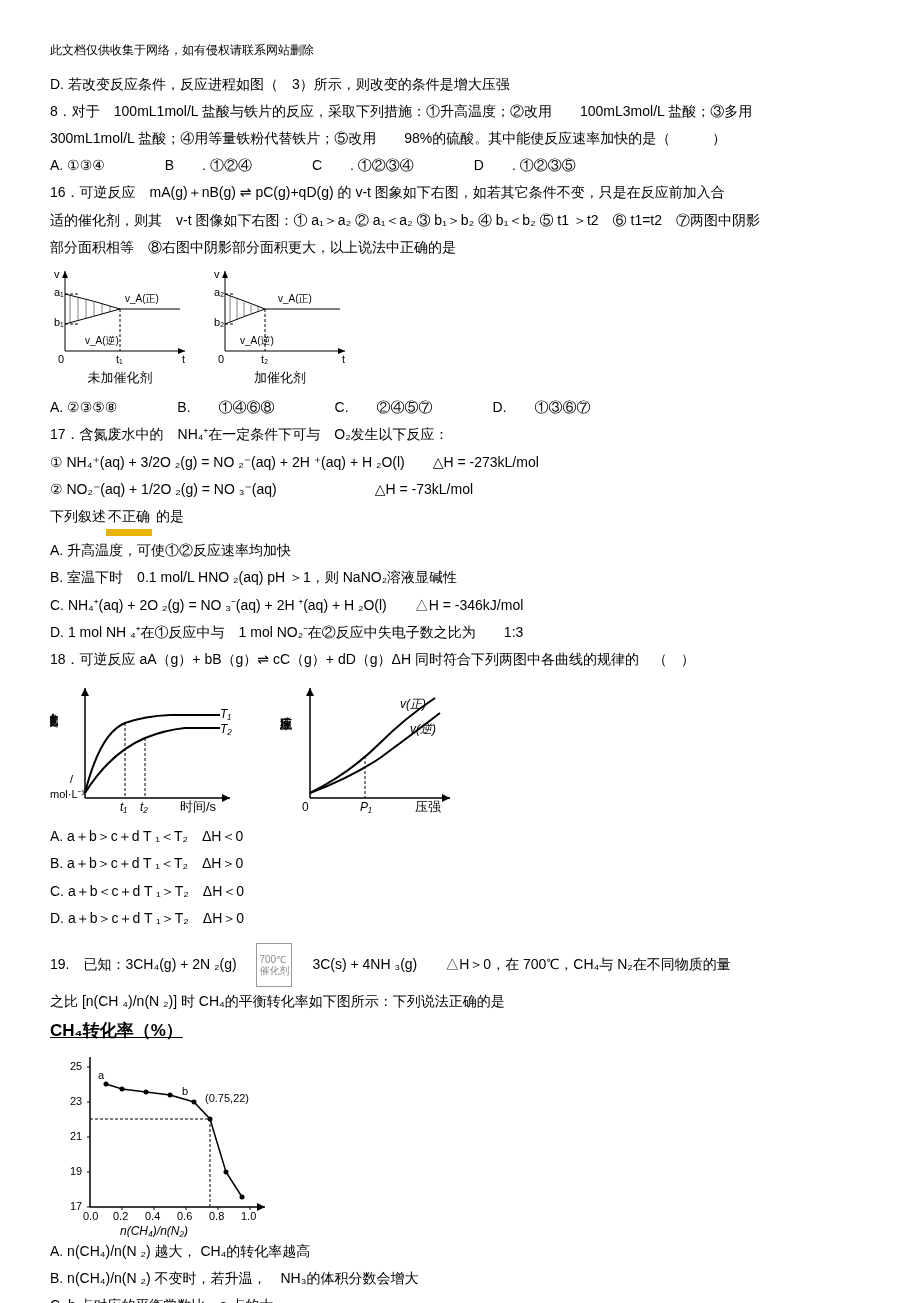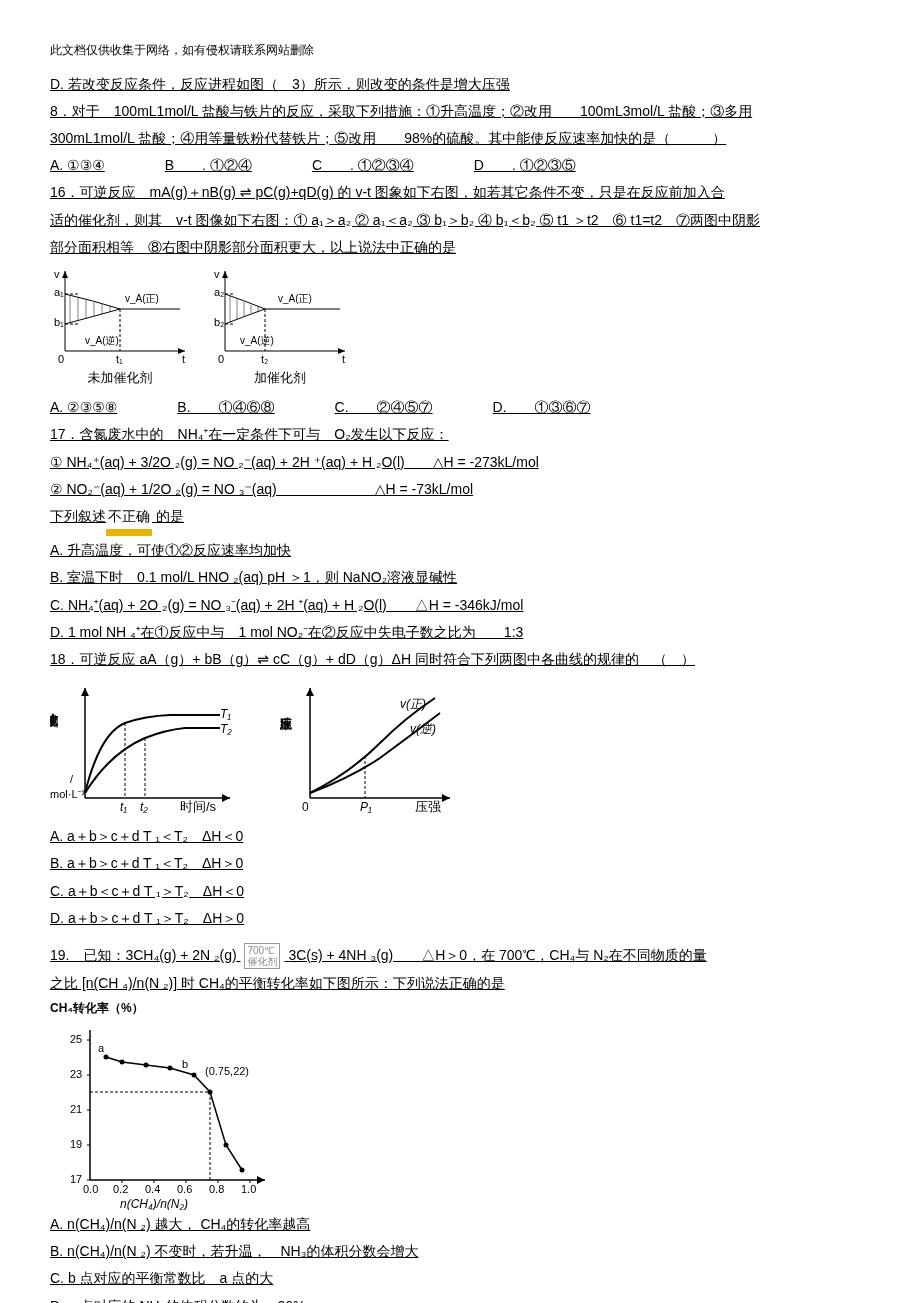--- a/index.html
+++ b/index.html
@@ -1,25 +1,25 @@
 <!DOCTYPE html>
 <html><head>
   <meta charset="utf-8">
   <style>
     body { font-family: "SimSun", "Microsoft YaHei", sans-serif; font-size: 14px; line-height: 1.8; max-width: 820px; margin: 0 auto; padding: 40px 50px; color: #000; }
     .header-note { font-size: 12px; margin-bottom: 10px; }
-    .line { margin: 2px 0; text-decoration: underline; }
+    .line { margin: 2px 0; }
     .opts { display: flex; gap: 60px; margin-left: 0; }
     .figs { display: flex; gap: 20px; margin: 6px 0; }
     .fig-block { text-align: center; }
     .fig-cap { font-size: 13px; display: block; text-align: center; }
     svg { display: block; }
     .underline { border-bottom: 7px solid #eab308; display: inline-block; padding: 0 2px; }
-    .condition-box { display: inline-block; border: 1px solid #999; font-size: 10px; line-height: 1.1; padding: 1px 2px; color: #888; vertical-align: middle; margin: 0 4px; }
-    .chart-caption { font-weight: bold; font-size: 12px; }
+    .condition-box { display: inline-block; border: 1px solid #999; font-size: 10px; line-height: 1.1; padding: 10px 2px; color: #888; vertical-align: middle; margin: 0 16px; }
+    .chart-caption { font-weight: bold; font-size: 17px; text-decoration: underline; }
   </style>
 </head>
 <body>
 
 <div class="header-note">此文档仅供收集于网络，如有侵权请联系网站删除</div>
 
 <div class="line">D.  若改变反应条件，反应进程如图（　3）所示，则改变的条件是增大压强</div>
 
 <div class="line">8．对于　100mL1mol/L 盐酸与铁片的反应，采取下列措施：①升高温度；②改用　　100mL3mol/L 盐酸；③多用</div>
 <div class="line">300mL1mol/L 盐酸；④用等量铁粉代替铁片；⑤改用　　98%的硫酸。其中能使反应速率加快的是（　　　）</div>

